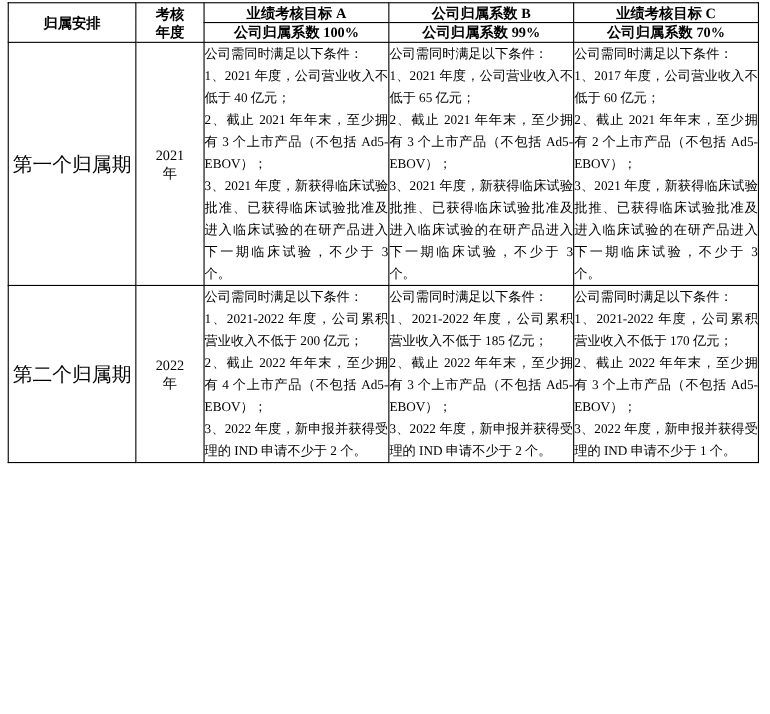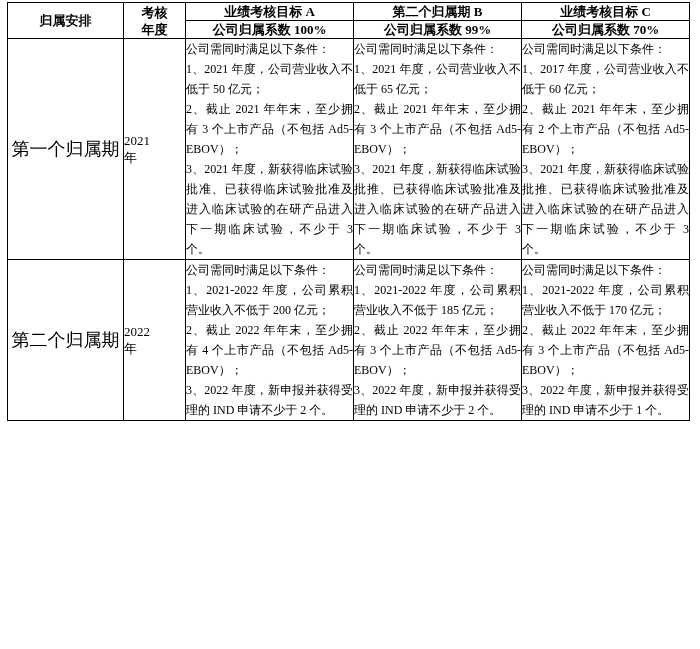--- a/index.html
+++ b/index.html
@@ -46,21 +46,21 @@
   .col-period { width: 116px; }
   .col-year { width: 62px; }
   .col-target { width: 168px; }
 
   .cell-period {
     text-align: center;
     font-size: 18px;
     line-height: 17px;
   }
   .cell-year {
-    text-align: left;
+    text-align: center;
     font-size: 13px;
     line-height: 17px;
   }
   .cell-year .yr {
     display: block;
   }
   .cell-body {
     font-size: 12px;
     line-height: 20px;
     text-align: justify;
@@ -90,39 +90,39 @@
       <col class="col-target">
     </colgroup>
     <thead>
       <tr>
         <th class="hdr-cell" rowspan="2">归属安排</th>
         <th class="hdr-cell" rowspan="2">
           <span>考核</span>
           <span class="l2">年度</span>
         </th>
         <th class="hdr-cell">业绩考核目标 A</th>
-        <th class="hdr-cell">第二个归属期 B</th>
+        <th class="hdr-cell">公司归属系数 B</th>
         <th class="hdr-cell">业绩考核目标 C</th>
       </tr>
       <tr>
         <th class="hdr-cell">公司归属系数 100%</th>
         <th class="hdr-cell">公司归属系数 99%</th>
         <th class="hdr-cell">公司归属系数 70%</th>
       </tr>
     </thead>
     <tbody>
       <tr>
         <td class="cell-period">第一个归属期</td>
         <td class="cell-year">
           <span>2021</span>
           <span class="yr">年</span>
         </td>
         <td class="cell-body">
           <p>公司需同时满足以下条件：</p>
-          <p>1、2021 年度，公司营业收入不低于 50 亿元；</p>
+          <p>1、2021 年度，公司营业收入不低于 40 亿元；</p>
           <p>2、截止 2021 年年末，至少拥有 3 个上市产品（不包括 Ad5-EBOV）；</p>
           <p>3、2021 年度，新获得临床试验批准、已获得临床试验批准及进入临床试验的在研产品进入下一期临床试验，不少于 3 个。</p>
         </td>
         <td class="cell-body">
           <p>公司需同时满足以下条件：</p>
           <p>1、2021 年度，公司营业收入不低于 65 亿元；</p>
           <p>2、截止 2021 年年末，至少拥有 3 个上市产品（不包括 Ad5-EBOV）；</p>
           <p>3、2021 年度，新获得临床试验批推、已获得临床试验批准及进入临床试验的在研产品进入下一期临床试验，不少于 3 个。</p>
         </td>
         <td class="cell-body">

